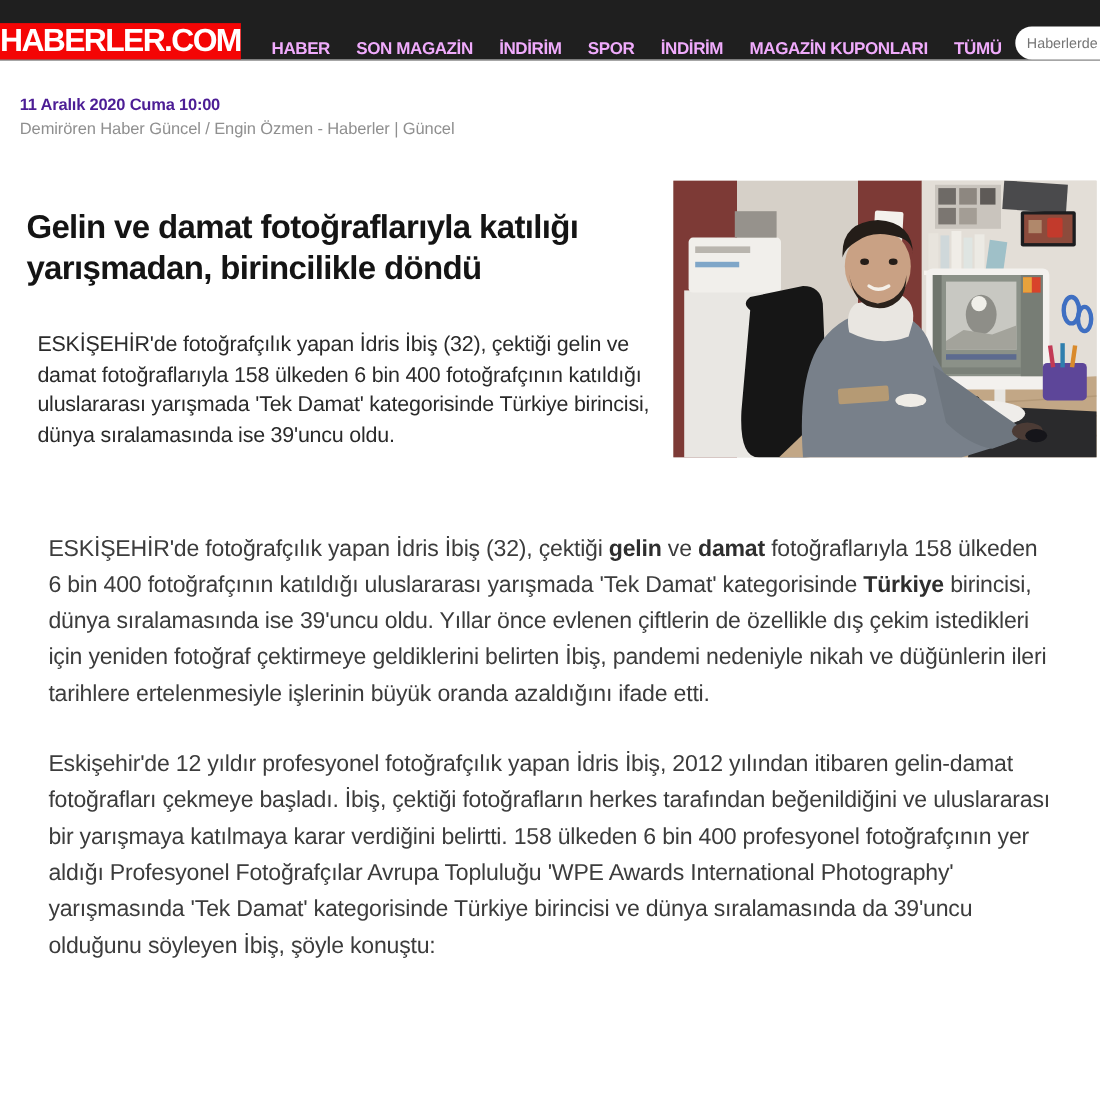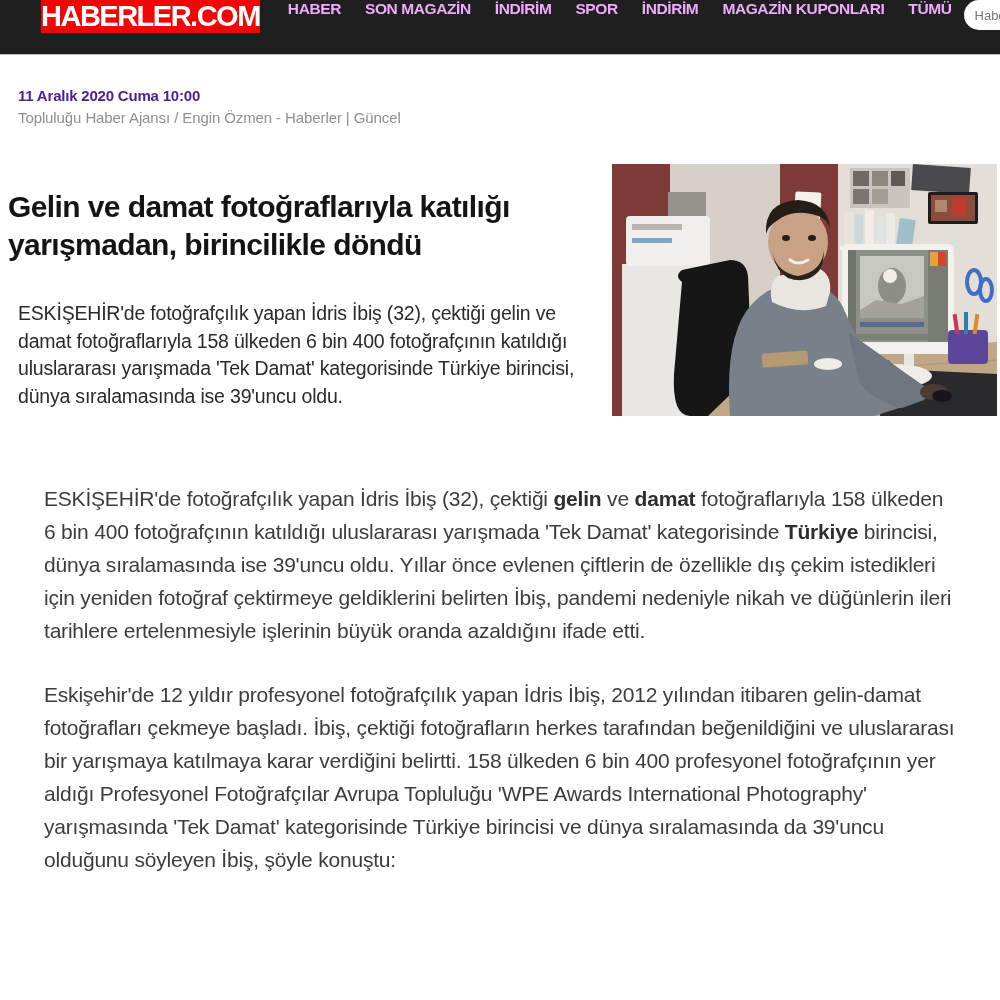--- a/index.html
+++ b/index.html
@@ -1,22 +1,22 @@
 <!DOCTYPE html>
 <html lang="tr"><head>
 <meta charset="utf-8">
 <style>
   * { margin: 0; padding: 0; box-sizing: border-box; }
   html, body { width: 1000px; background: #fff; font-family: "Liberation Sans", sans-serif; }
   body { height: 1000px; overflow: hidden; }
 
   
   .site-header {
-    height: 55px; display: flex; align-items: flex-start;
-    background: #1f1f1f; border-bottom: 1px solid #bdbdbd; padding-left: 41px;
+    height: 55px; display: flex; align-items: flex-end;
+    background: #1f1f1f; border-bottom: 1px solid #bdbdbd;
   }
   .logo-block {
     background: #f40505; width: 242px; display: flex;
     align-items: center; justify-content: center; cursor: pointer;
   }
   .logo-text {
     color: #fff; font-size: 29px; font-weight: 800; letter-spacing: -1.5px;
     font-family: "Liberation Sans", sans-serif;
   }
   .main-nav { display: flex; align-items: center; margin-left: 16px; }
@@ -34,21 +34,21 @@
     font-family: "Liberation Sans", sans-serif; background: transparent;
   }
 
   
   .article-meta { padding: 32px 0 0 18px; }
   .meta-date { color: #4c1d95; font-size: 15px; font-weight: 700; letter-spacing: -0.2px; }
   .meta-byline { color: #8f8f8f; font-size: 15px; font-weight: 400; margin-top: 5px; letter-spacing: -0.1px; }
 
   
   .top-section { display: flex; margin-top: 38px; padding: 0 3px 0 8px; }
-  .headline-col { width: 600px; padding-top: 24px; }
+  .headline-col { width: 600px; padding-top: 24px; margin-left: 16px; }
   .headline {
     font-size: 30px; line-height: 38px; font-weight: 800; color: #141414;
     letter-spacing: -0.6px;
   }
   .lead {
     margin-top: 36px; padding-left: 10px; width: 578px;
     font-size: 19.5px; line-height: 27.5px; color: #2a2a2a; letter-spacing: -0.2px;
   }
   .article-photo { width: 385px; height: 252px; margin-left: auto; flex-shrink: 0; }
   .article-photo svg { display: block; width: 385px; height: 252px; }
@@ -81,21 +81,21 @@
     <div class="search-pill">
       <input class="search-input" type="text" placeholder="Haberlerde Ara" style="">
 
     </div>
   </div>
 </header>
 
 <main>
   <div class="article-meta">
     <div class="meta-date">11 Aralık 2020 Cuma 10:00</div>
-    <div class="meta-byline">Topluluğu Haber Ajansı / Engin Özmen - Haberler | Güncel</div>
+    <div class="meta-byline">Demirören Haber Güncel / Engin Özmen - Haberler | Güncel</div>
   </div>
 
   <section class="top-section">
     <div class="headline-col">
       <h1 class="headline">Gelin ve damat fotoğraflarıyla katılığı yarışmadan, birincilikle döndü</h1>
       <p class="lead">ESKİŞEHİR'de fotoğrafçılık yapan İdris İbiş (32), çektiği gelin ve damat fotoğraflarıyla 158 ülkeden 6 bin 400 fotoğrafçının katıldığı uluslararası yarışmada 'Tek Damat' kategorisinde Türkiye birincisi, dünya sıralamasında ise 39'uncu oldu.</p>
     </div>
 
     <figure class="article-photo">
       <svg viewBox="0 0 385 252">

